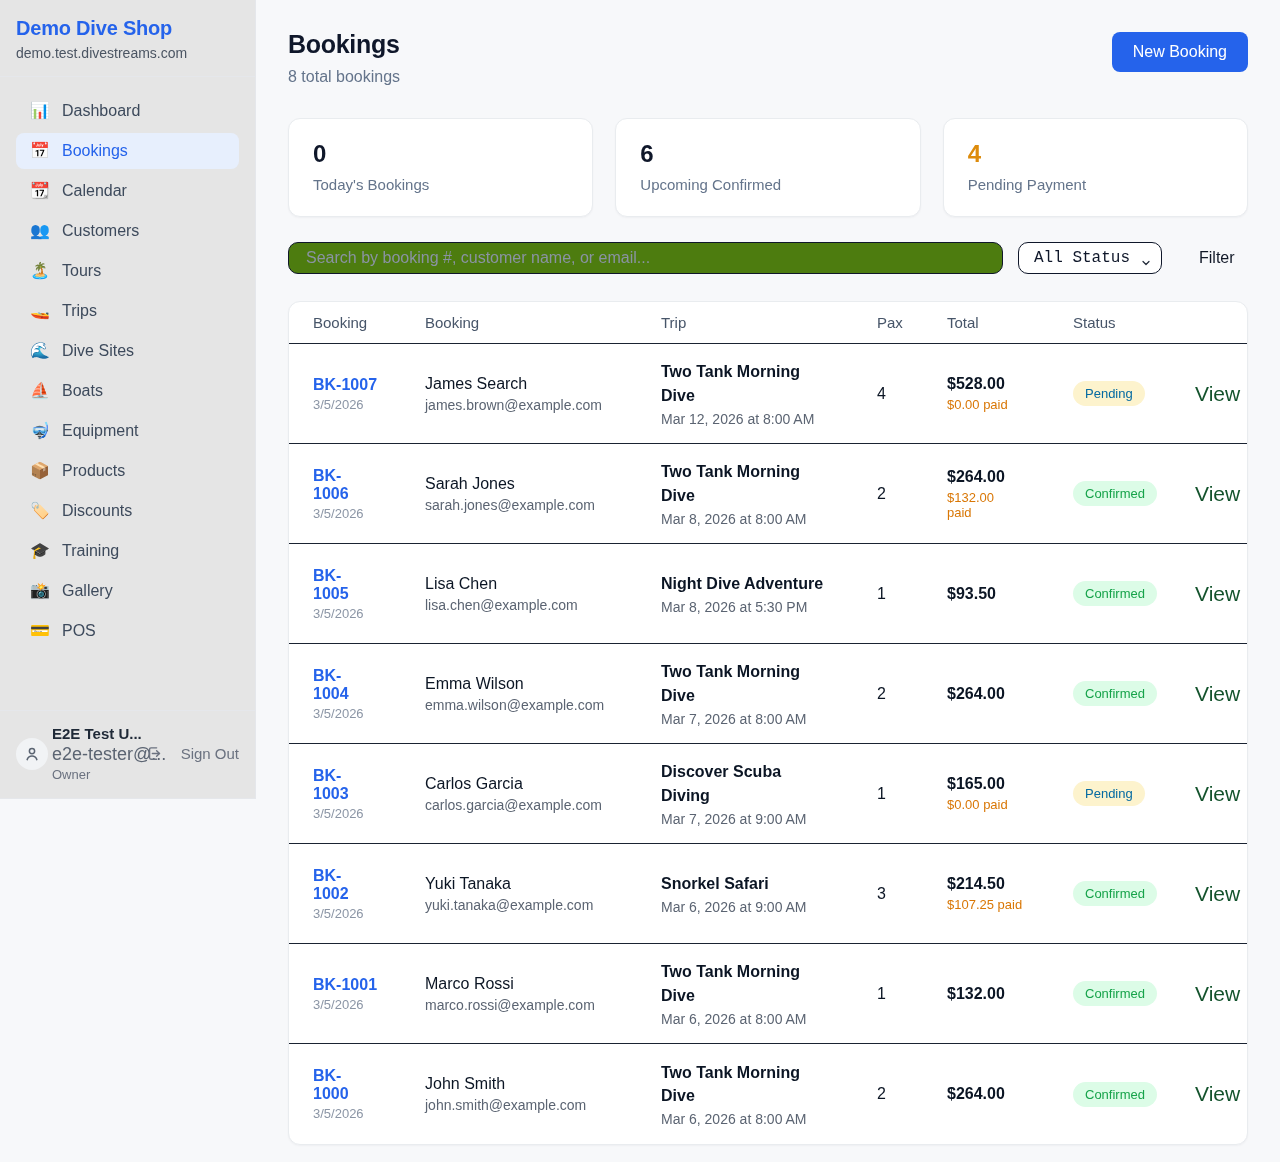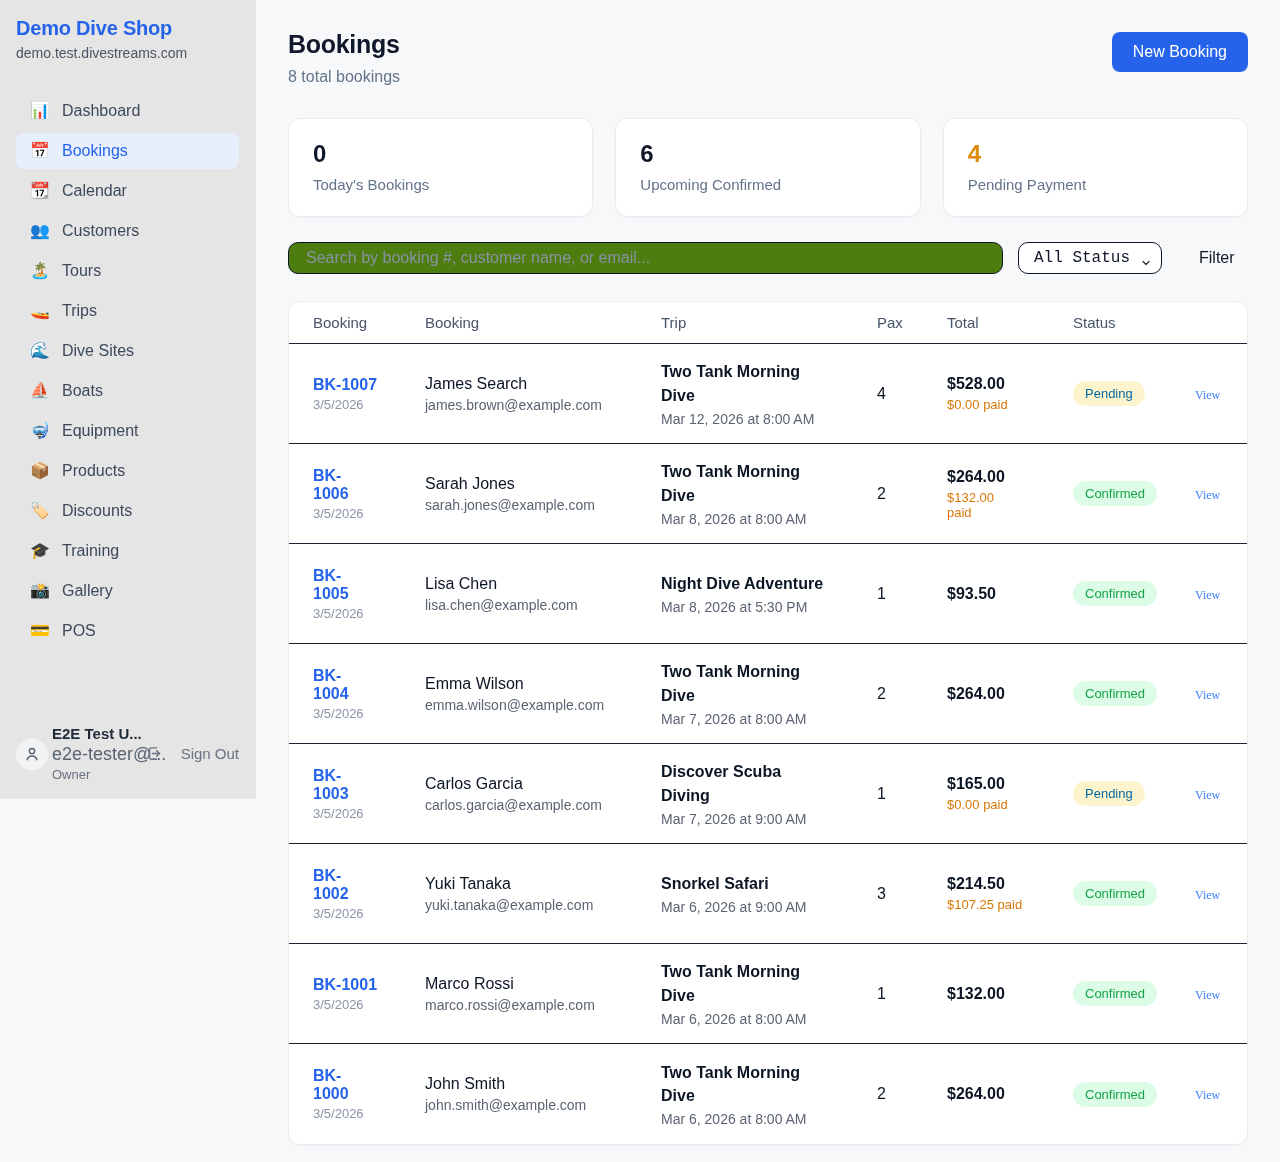--- a/index.html
+++ b/index.html
@@ -121,21 +121,21 @@
   .trip-date { font-size: 14px; color: #5b6472; margin-top: 4px; }
   .pax-cell { font-size: 16px; color: #0b1524; }
   .total-amt { font-size: 16px; font-weight: 700; color: #0b1524; }
   .total-paid { font-size: 13px; color: #d97706; margin-top: 4px; }
   .total-paid.two-line { width: 58px; }
   .badge {
     display: inline-block; font-size: 13px; padding: 5px 12px; border-radius: 999px;
   }
   .badge.pending { background: #fdf3cd; color: #0369a1; }
   .badge.confirmed { background: #dcfce7; color: #16a34a; }
-  .view-link { font-size: 12px; color: #3b82f6; cursor: pointer; font-family: Liberation Serif, serif; }
+  .view-link { font-size: 21px; color: #14532d; cursor: pointer; }
 </style>
 </head>
 <body>
 
 <aside class="sidebar">
   <div class="logo-block">
     <div class="logo-title">Demo Dive Shop</div>
     <div class="logo-domain">demo.test.divestreams.com</div>
   </div>
 

